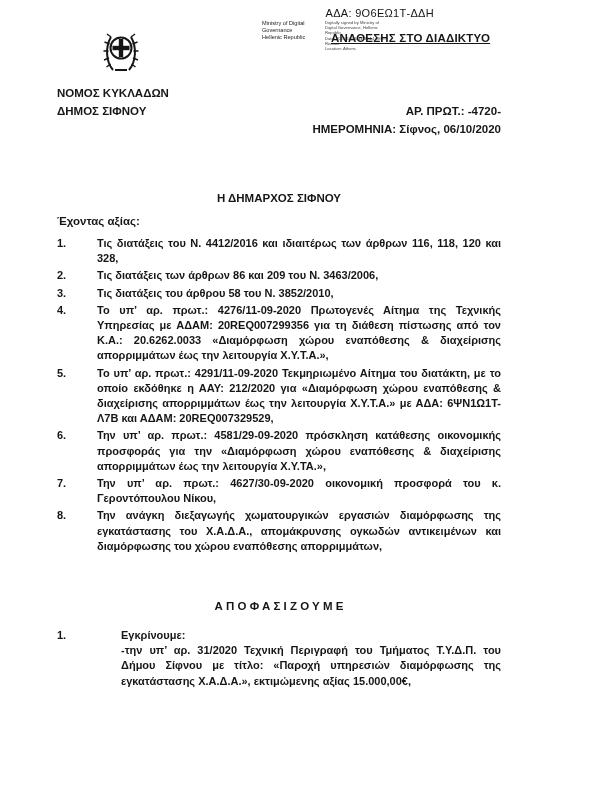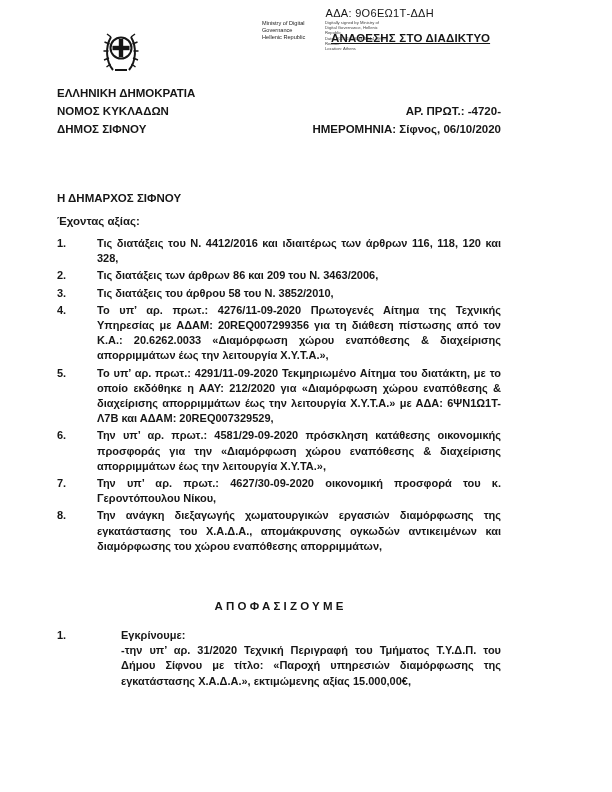--- a/index.html
+++ b/index.html
@@ -32,21 +32,21 @@
   .content {
     position:absolute; left:57px; right:55px; top:84px;
   }
   .header-row { display:flex; justify-content:space-between; }
   .header-left div { font-size:11.5px; font-weight:700; line-height:18px; }
   .header-right { text-align:right; padding-top:18px; }
   .header-right div { font-size:11.5px; font-weight:700; line-height:18px; }
   .title-block { text-align:center; margin-top:54px; }
   .title-main { font-size:12px; font-weight:700; text-decoration:underline; }
   .title-sub  { font-size:11.5px; font-weight:700; margin-top:2px; }
-  .title-mayor { text-align:left; font-size:11.5px; font-weight:700; margin-top:13px; }
+  .title-mayor { text-align:center; font-size:11.5px; font-weight:700; margin-top:13px; }
   .intro { font-size:11.5px; font-weight:700; margin-top:11px; }
   .list { margin-top:9px; }
   .item { display:flex; margin-bottom:2px; }
   .item-num { flex:0 0 40px; font-size:11px; font-weight:700; line-height:15.2px; }
   .item-text { flex:1; font-size:11px; font-weight:700; line-height:15.2px; text-align:justify; }
   .decide-heading {
     text-align:center; font-size:11.5px; font-weight:700;
     margin-top:46px; margin-bottom:16px;
   }
   .decision .item-text div { text-align:justify;padding-left:24px; }
@@ -86,21 +86,20 @@
       <rect x="16.8" y="12" width="4.4" height="18" fill="#161616"></rect>
       <rect x="10.5" y="18.8" width="17" height="4.4" fill="#161616"></rect>
       <path d="M13 43 h12" stroke="#161616" stroke-width="2"></path>
     </svg>
   </div>
 
   <div class="content">
 
     <div class="header-row">
       <div class="header-left">
-        <div>ΕΛΛΗΝΙΚΗ ΔΗΜΟΚΡΑΤΙΑ</div>
         <div>ΝΟΜΟΣ ΚΥΚΛΑΔΩΝ</div>
         <div>ΔΗΜΟΣ ΣΙΦΝΟΥ</div>
       </div>
       <div class="header-right">
         <div>ΑΡ. ΠΡΩΤ.: -4720-</div>
         <div>ΗΜΕΡΟΜΗΝΙΑ: Σίφνος, 06/10/2020</div>
       </div>
     </div>
 
     <div class="title-block">

